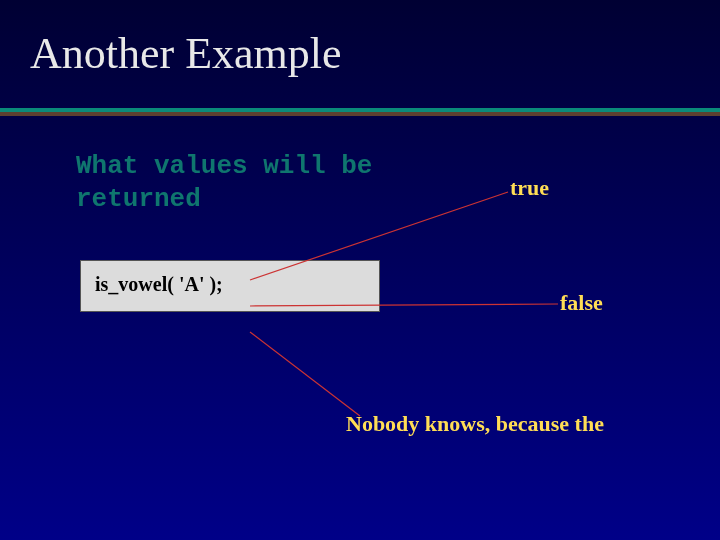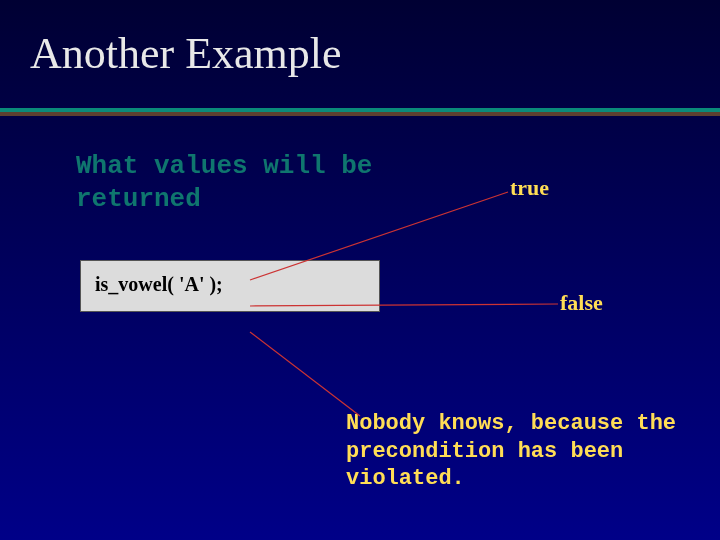--- a/index.html
+++ b/index.html
@@ -68,21 +68,21 @@
     font-family: "Times New Roman", Times, serif;
     font-size: 22px;
     font-weight: bold;
   }
   .footnote {
     position: absolute;
     top: 410px;
     left: 346px;
     width: 360px;
     color: #ffdd55;
-    font-family: Liberation Mono, monospace;
+    font-family: Liberation Serif, serif;
     font-size: 22px;
     font-weight: bold;
     line-height: 1.25;
   }
   .svg-lines {
     position: absolute;
     top: 0; left: 0;
     pointer-events: none;
   }
 </style>
@@ -100,20 +100,19 @@
 
 <div class="codebox">
   <div>is_vowel( 'A' );</div>
 </div>
 
 <div class="ans-true">true</div>
 <div class="ans-false">false</div>
 
 <div class="footnote">
   <span>Nobody knows, because the</span><br>
-  <span>precondition has been violated.</span>
 </div>
 
 <svg class="svg-lines" width="720" height="540">
   <line x1="250" y1="280" x2="508" y2="192" stroke="#cc3333" stroke-width="1.2"></line>
   <line x1="250" y1="306" x2="558" y2="304" stroke="#cc3333" stroke-width="1.2"></line>
   <line x1="250" y1="332" x2="360" y2="416" stroke="#cc3333" stroke-width="1.2"></line>
 </svg>
 
 </body></html>

